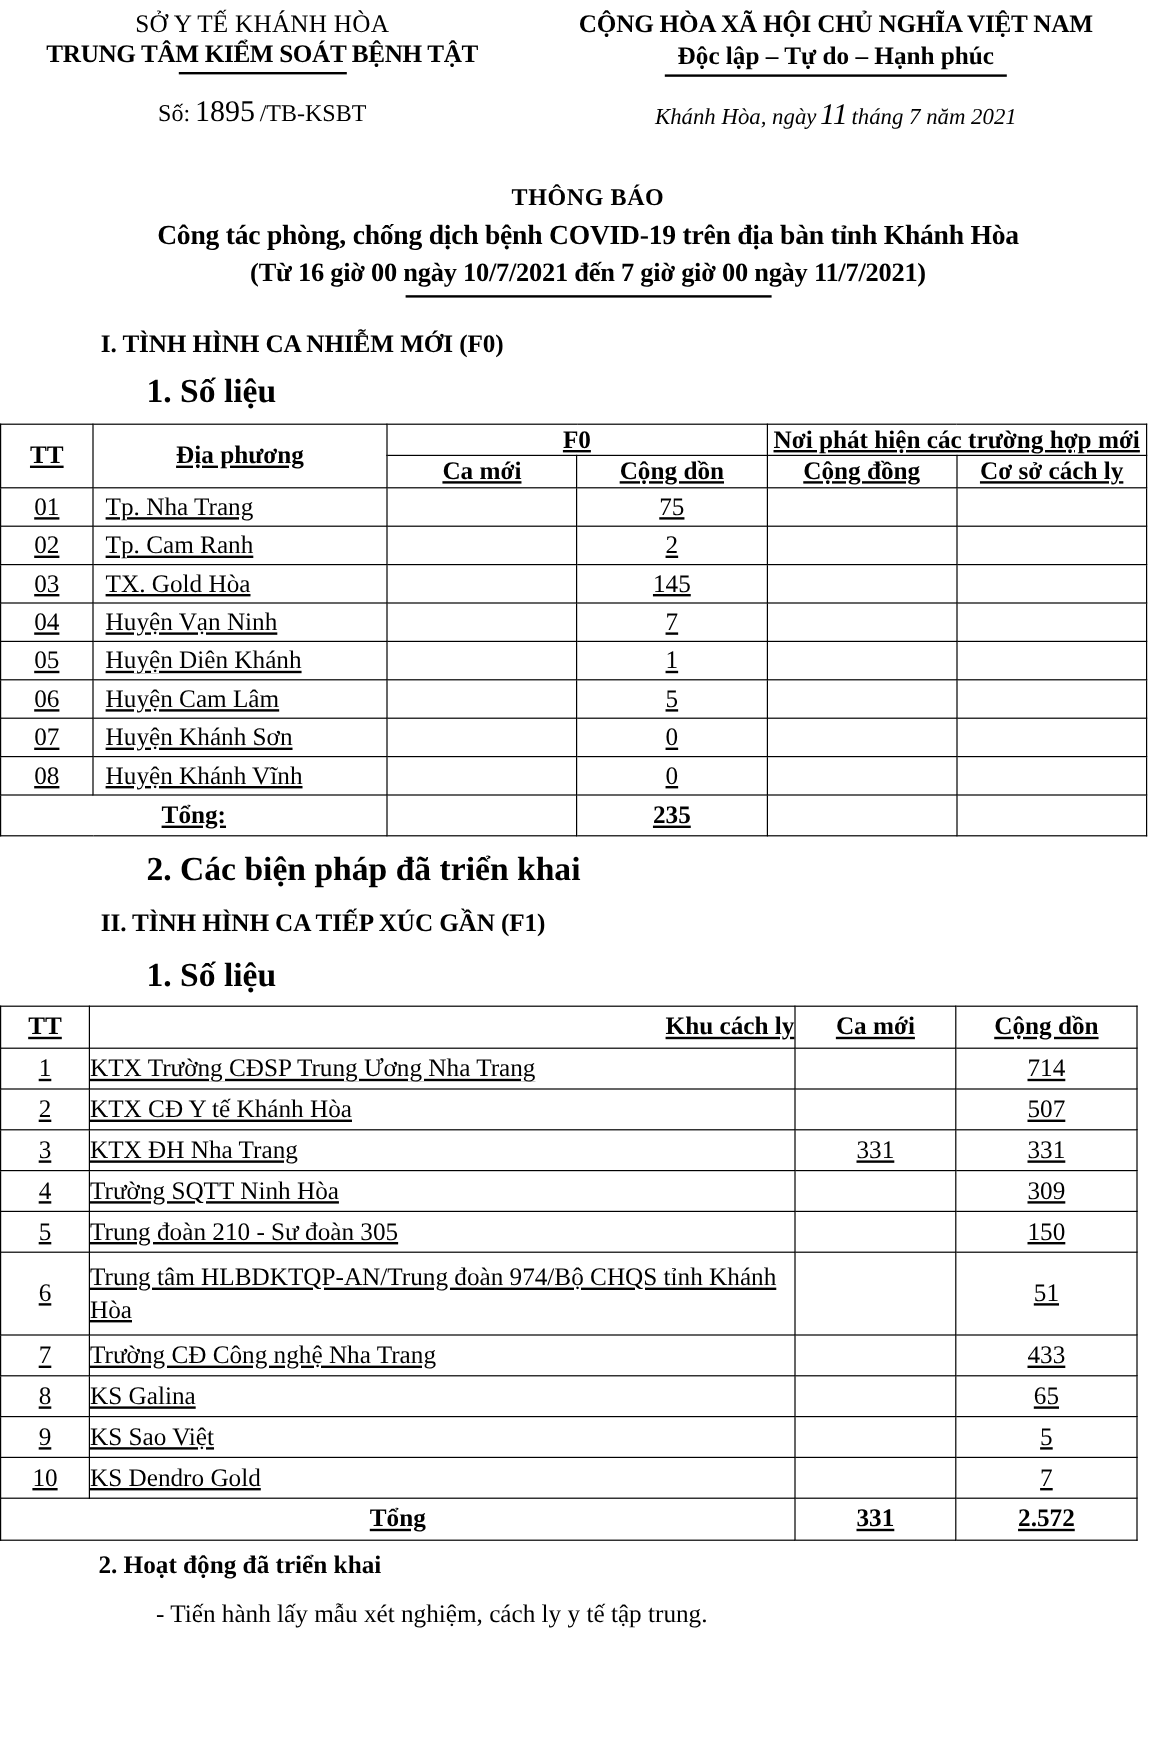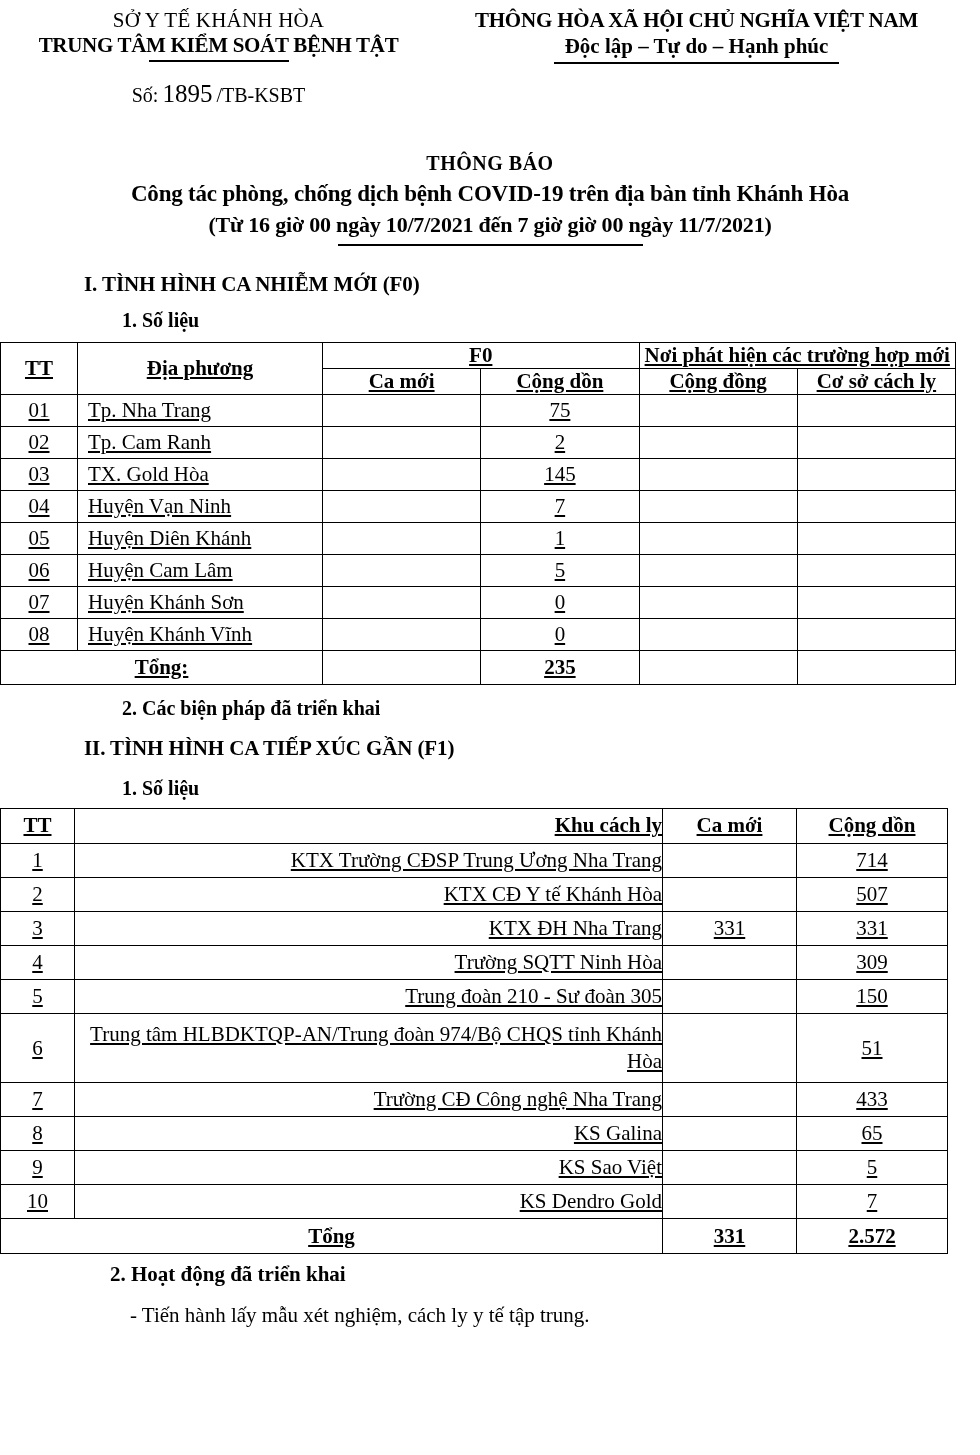--- a/index.html
+++ b/index.html
@@ -116,21 +116,21 @@
   }
 
   
   .sec-roman {
     font-size: 21px;
     font-weight: bold;
     margin-left: 84px;
     letter-spacing: -0.1px;
   }
   .sec-sub {
-    font-size: 20px;
+    font-size: 28px;
     font-weight: bold;
     margin-left: 122px;
   }
   .sp-26 { height: 26px; }
   .sp-16 { height: 16px; }
   .sp-12 { height: 12px; }
   .sp-10 { height: 10px; }
   .sp-8  { height: 8px; }
 
   
@@ -172,56 +172,59 @@
     width: 943px;
     font-size: 21px;
   }
   .tbl-f1 .hd {
     font-weight: bold;
     text-align: center;
     line-height: 1.2;
     height: 34px;
   }
   .tbl-f1 .c-tt  { width: 73px;  text-align: center; }
-  .tbl-f1 .c-zone{ width: 587px; text-align: right; padding-left: 10px; }
+  .tbl-f1 .c-zone{ width: 587px; text-align: left; }
   .tbl-f1 .c-new { width: 133px; text-align: center; }
   .tbl-f1 .c-cum { width: 150px; text-align: center; }
   .tbl-f1 tbody td { height: 33px; }
   .tbl-f1 tbody tr.tall td { height: 68px; }
   .tbl-f1 .cell-2line { line-height: 1.28; }
   .tbl-f1 .row-total td { font-weight: bold; height: 34px; margin-top: 13px; }
   .tbl-f1 .total-label { text-align: center; }
 
   
   .foot-sub {
     font-size: 21px;
     font-weight: bold;
-    margin-left: 110px;
+    margin-left: 82px;
   }
   .foot-line {
     font-size: 21px;
     margin-left: 130px;
   }
 </style>
 </head>
 <body>
 
 <div class="doc-header">
   <div class="hdr-col-left">
     <div class="org-line1">SỞ Y TẾ KHÁNH HÒA</div>
     <div class="org-line2">TRUNG TÂM KIỂM SOÁT BỆNH TẬT</div>
     <div class="rule-short rule-org"></div>
     <div class="line-number">
       <span>Số:</span><span class="num-big">1895</span><span>/TB-KSBT</span>
     </div>
   </div>
   <div class="hdr-col-right">
-    <div class="nation-line1">THÔNG HÒA XÃ HỘI CHỦ NGHĨA VIỆT NAM</div>
+    <div class="nation-line1">CỘNG HÒA XÃ HỘI CHỦ NGHĨA VIỆT NAM</div>
     <div class="nation-line2">Độc lập – Tự do – Hạnh phúc</div>
     <div class="rule-short rule-nation"></div>
+    <div class="line-date">
+      <span>Khánh Hòa, ngày</span><span class="date-big">11</span><span>tháng 7 năm 2021</span>
+    </div>
   </div>
 </div>
 
 <div class="title-block">
   <div class="t-thongbao">THÔNG BÁO</div>
   <div class="t-sub">Công tác phòng, chống dịch bệnh COVID-19 trên địa bàn tỉnh Khánh Hòa</div>
   <div class="t-range">(Từ 16 giờ 00 ngày 10/7/2021 đến 7 giờ giờ 00  ngày 11/7/2021)</div>
   <div class="rule-title"></div>
 </div>
 

